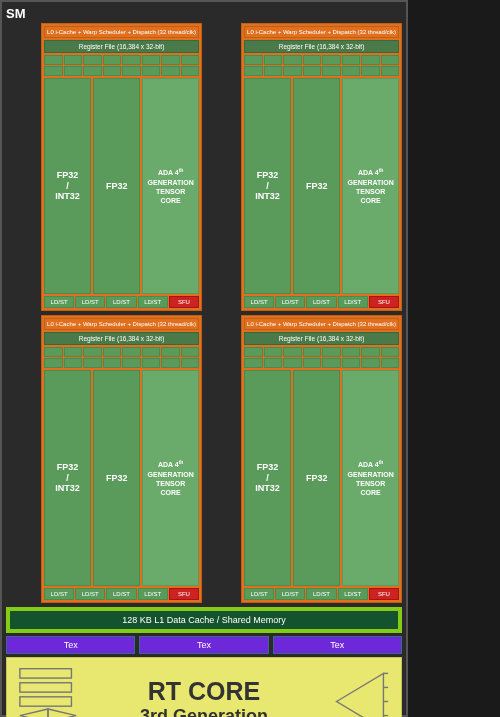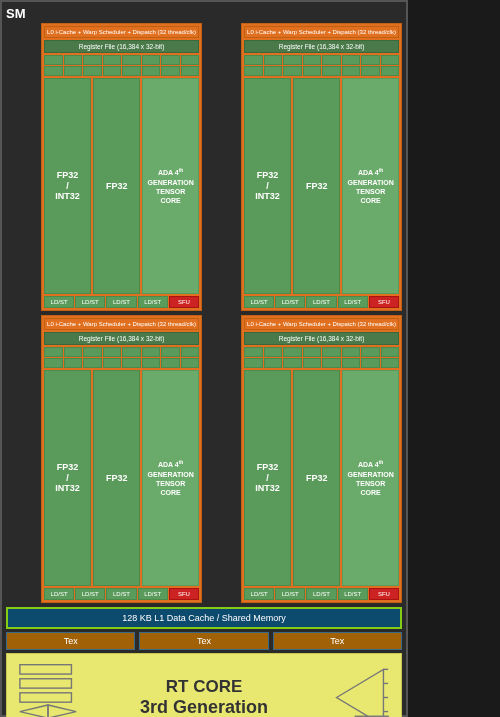--- a/index.html
+++ b/index.html
@@ -129,57 +129,57 @@
       border: 1px solid #4a8a4a;
     }
     .unit-block.sfu {
       background: #cc2222;
       border: 1px solid #aa1111;
     }
     .bottom-section {
       margin-top: 4px;
     }
     .l1-cache-bar {
-      background: #0c4a6e;
+      background: #14532d;
       color: white;
       font-size: 9px;
       text-align: center;
       padding: 4px 0;
-      border: 2px solid #84cc16;
+      border: 4px solid #84cc16;
       margin-bottom: 3px;
     }
     .tex-row {
       display: grid;
       grid-template-columns: 1fr 1fr 1fr;
       gap: 4px;
       margin-bottom: 3px;
     }
     .tex-block {
-      background: #a16207;
+      background: #6d28d9;
       color: white;
       font-size: 9px;
       text-align: center;
       padding: 3px 0;
       border: 1px solid #3a6a8a;
     }
     .rt-core-section {
       background: #e8e870;
       border: 1px solid #c8c850;
       padding: 6px;
       display: flex;
       align-items: center;
       justify-content: space-between;
       min-height: 85px;
     }
     .rt-core-label {
       text-align: center;
       flex: 1;
     }
     .rt-core-title {
-      font-size: 17px;
+      font-size: 25px;
       font-weight: bold;
       color: #333;
     }
     .rt-core-gen {
       font-size: 18px;
       font-weight: bold;
       color: #333;
     }
     .svg-diagram {
       width: 70px;

